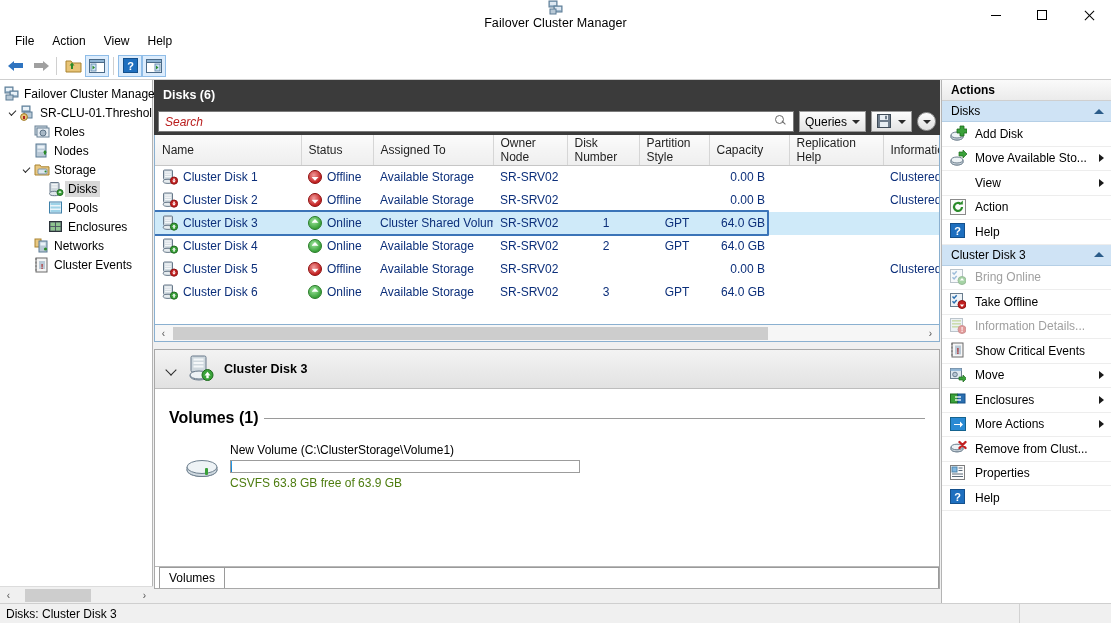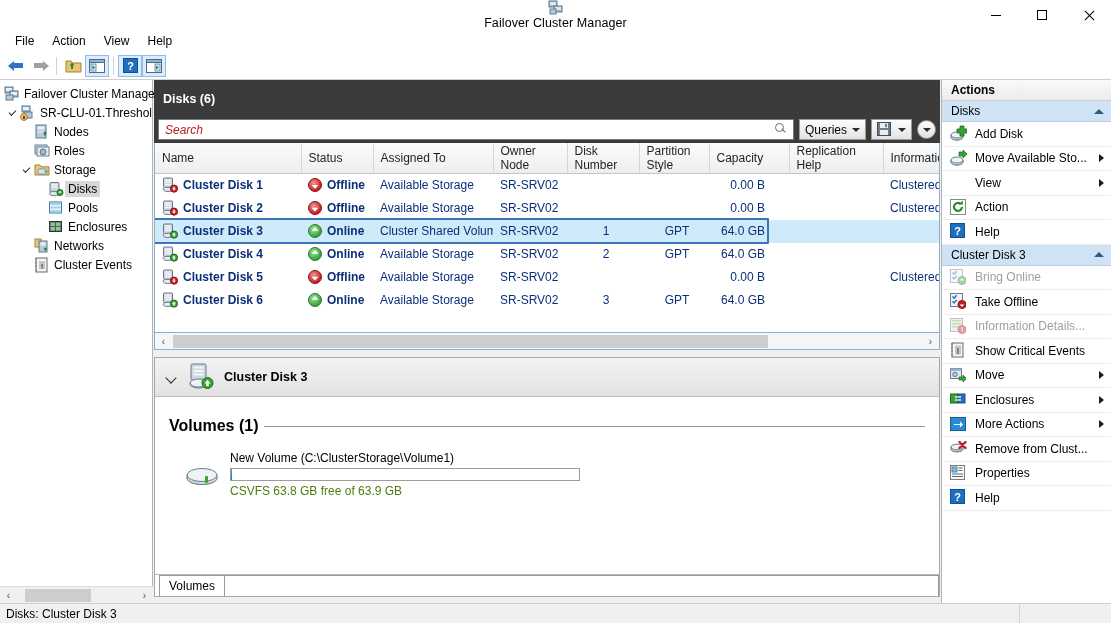--- a/index.html
+++ b/index.html
@@ -93,21 +93,21 @@
     background: #f0f0f0; border-top: 1px solid #dcdcdc; display: flex; align-items: center;
   }
   .hs-arrow { width: 17px; height: 17px; display:flex; align-items:center; justify-content:center; color:#505050; font-size: 10px; }
   .hs-track { flex: 1; height: 17px; background: #f0f0f0; position: relative; }
   .hs-thumb { position: absolute; left: 8px; top: 2px; width: 66px; height: 13px; background: #cdcdcd; }
 
   
   .centerpane { position: absolute; left: 154px; top: 0; width: 786px; height: 523px; background: #f0f0f0; }
 
   .section-hdr {
-    height: 38px; background: #3b3b3b; color: #ffffff; display: flex; align-items: center;
+    height: 30px; background: #3b3b3b; color: #ffffff; display: flex; align-items: center;
     padding-left: 9px; font-size: 12.5px; font-weight: bold;
   }
   .searchrow { height: 25px; background: #3b3b3b; padding: 1px 4px 3px 4px; display: flex; align-items: center; }
   .searchbox {
     flex: 1; height: 21px; background: #ffffff; border: 1px solid #7a7a7a; display: flex; align-items: center;
     padding: 0 2px 0 6px;
   }
   .searchbox .ph { flex: 1; font-style: italic; color: #b91c1c; font-size: 12px; }
   .mag { width: 15px; height: 15px; position: relative; margin-right: 3px; }
   .mag:before {
@@ -136,21 +136,21 @@
     height: 21px; background: linear-gradient(#fbfbfb,#eeeeee);
     border-right: 1px solid #d6d6d6; border-bottom: 1px solid #c6c6c6;
     font-weight: normal; font-size: 12px; text-align: left; padding-left: 7px; color: #1f1f1f;
   }
   table.disks td {
     height: 23px; font-size: 12px; color: #0c2f7a; padding-left: 7px;
     white-space: nowrap; overflow: hidden; vertical-align: middle;
   }
   tr.row.sel td { background: #cfeaf9; }
   tr.row.sel { outline: none; }
-  .cellflex { display: flex; align-items: center; font-weight: bold; }
+  .cellflex { display: flex; align-items: center; }
   .diskicon { width: 16px; height: 16px; margin-right: 5px; flex: 0 0 auto; position: relative; }
   .statusdot { width: 14px; height: 14px; border-radius: 50%; margin-right: 5px; flex: 0 0 auto; position: relative; }
   .statusdot.on { background: radial-gradient(circle at 40% 35%, #9de59d, #3aa13a 70%); border: 1px solid #2c7d2c; }
   .statusdot.off { background: radial-gradient(circle at 40% 35%, #f09a9a, #c22020 70%); border: 1px solid #8e1313; }
   .statusdot:before {
     content:""; position: absolute; left: 4px; top: 3px; width: 4px; height: 4px; background: #fff;
   }
   .statusdot.on:before { clip-path: polygon(50% 0%, 100% 55%, 0% 55%); width: 7px; height: 7px; left: 2.5px; top: 2px; }
   .statusdot.off:before { clip-path: polygon(0% 45%, 100% 45%, 50% 100%); width: 7px; height: 7px; left: 2.5px; top: 2.5px; }
   .selbox {
@@ -351,39 +351,39 @@
               <circle cx="4" cy="12" r="3.4" fill="#e8c477" stroke="#a07a26"></circle>
               <rect x="3" y="11" width="2" height="3" fill="#b02020"></rect>
             </svg>
           </span>
           <span class="lbl">SR-CLU-01.Threshol</span>
         </div>
 
         <div class="tnode" style="padding-left:34px">
           <span class="ticon">
             <svg width="16" height="16" viewBox="0 0 16 16">
+              <rect x="1" y="2" width="12" height="9" fill="#cdd9e3" stroke="#6a8196"></rect>
+              <rect x="3" y="4" width="12" height="9" fill="#e6edf3" stroke="#6a8196"></rect>
+              <circle cx="9" cy="9" r="3" fill="#a8b8c6" stroke="#5d7387"></circle>
+            </svg>
+          </span>
+          <span class="lbl">Roles</span>
+        </div>
+
+        <div class="tnode" style="padding-left:34px">
+          <span class="ticon">
+            <svg width="16" height="16" viewBox="0 0 16 16">
               <rect x="2" y="1" width="10" height="13" fill="#b9c9d6" stroke="#5a7a94"></rect>
               <rect x="3.5" y="2.5" width="7" height="3" fill="#eaf2f8"></rect>
               <rect x="3.5" y="7" width="7" height="2" fill="#d5e2ec"></rect>
               <path d="M11 11.5V8" stroke="#2a8a2a" stroke-width="2"></path>
               <path d="M9 9.5L11 7l2 2.5z" fill="#2a8a2a"></path>
             </svg>
           </span>
           <span class="lbl">Nodes</span>
-        </div>
-
-        <div class="tnode" style="padding-left:34px">
-          <span class="ticon">
-            <svg width="16" height="16" viewBox="0 0 16 16">
-              <rect x="1" y="2" width="12" height="9" fill="#cdd9e3" stroke="#6a8196"></rect>
-              <rect x="3" y="4" width="12" height="9" fill="#e6edf3" stroke="#6a8196"></rect>
-              <circle cx="9" cy="9" r="3" fill="#a8b8c6" stroke="#5d7387"></circle>
-            </svg>
-          </span>
-          <span class="lbl">Roles</span>
         </div>
 
         <div class="tnode" style="padding-left:20px">
           <span class="chev open"></span>
           <span class="ticon">
             <svg width="16" height="16" viewBox="0 0 16 16">
               <path d="M1 3h5l1.3 1.8H15V13H1z" fill="#e9c882" stroke="#a98330"></path>
               <rect x="4" y="7" width="9" height="5" rx="1" fill="#dde6ee" stroke="#7d93a6"></rect>
               <circle cx="11.5" cy="9.5" r="1" fill="#2a8a2a"></circle>
             </svg>

